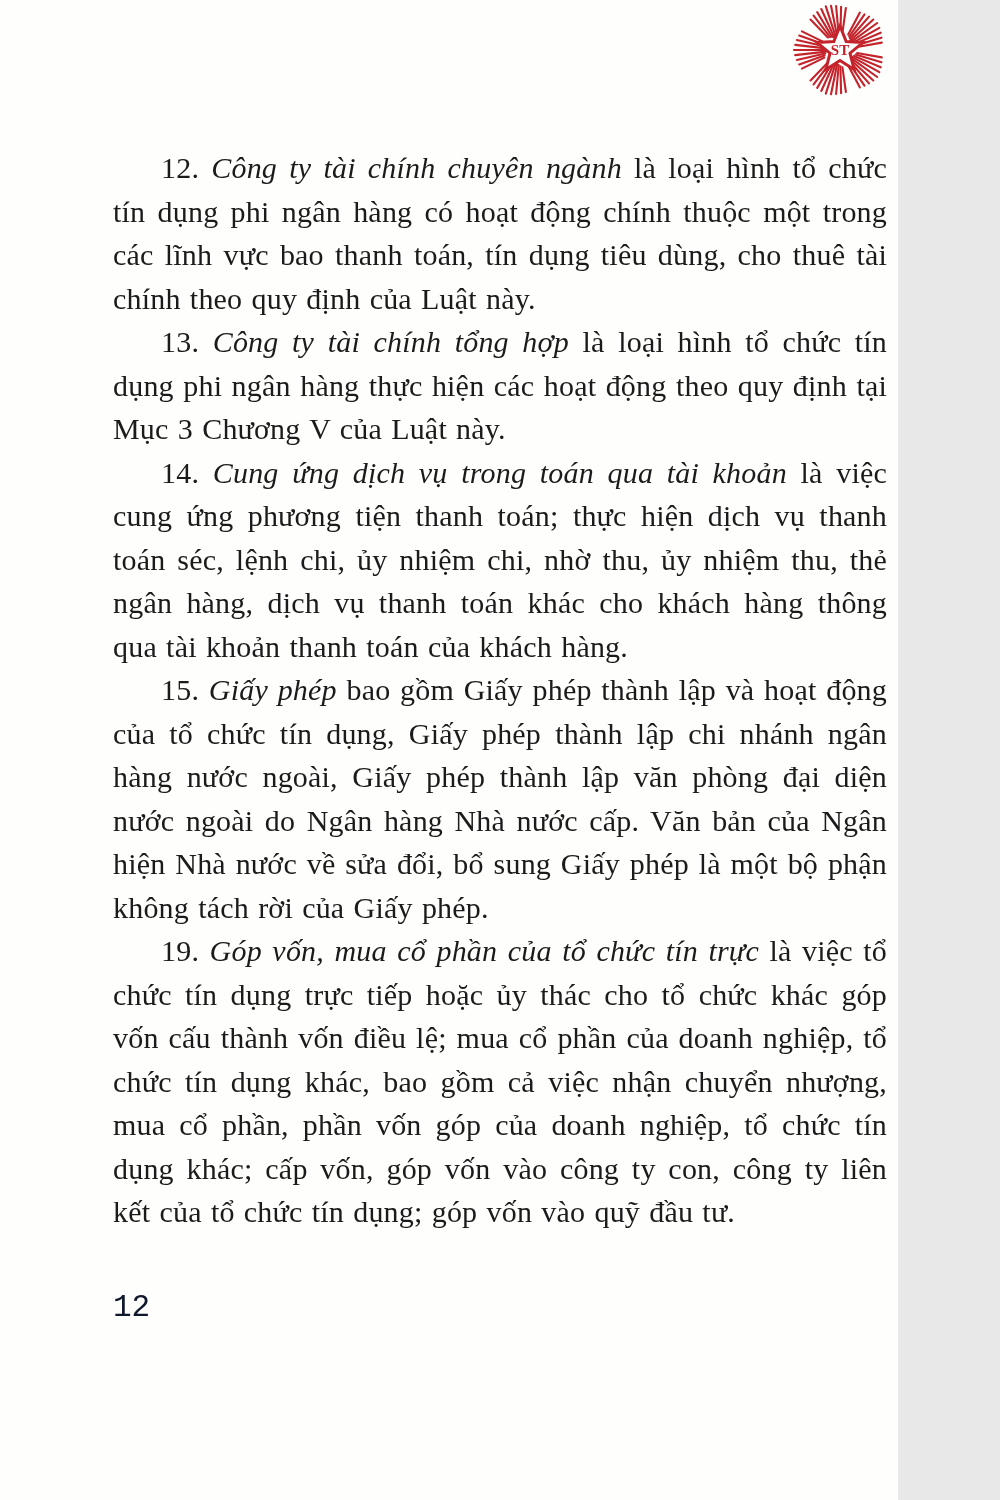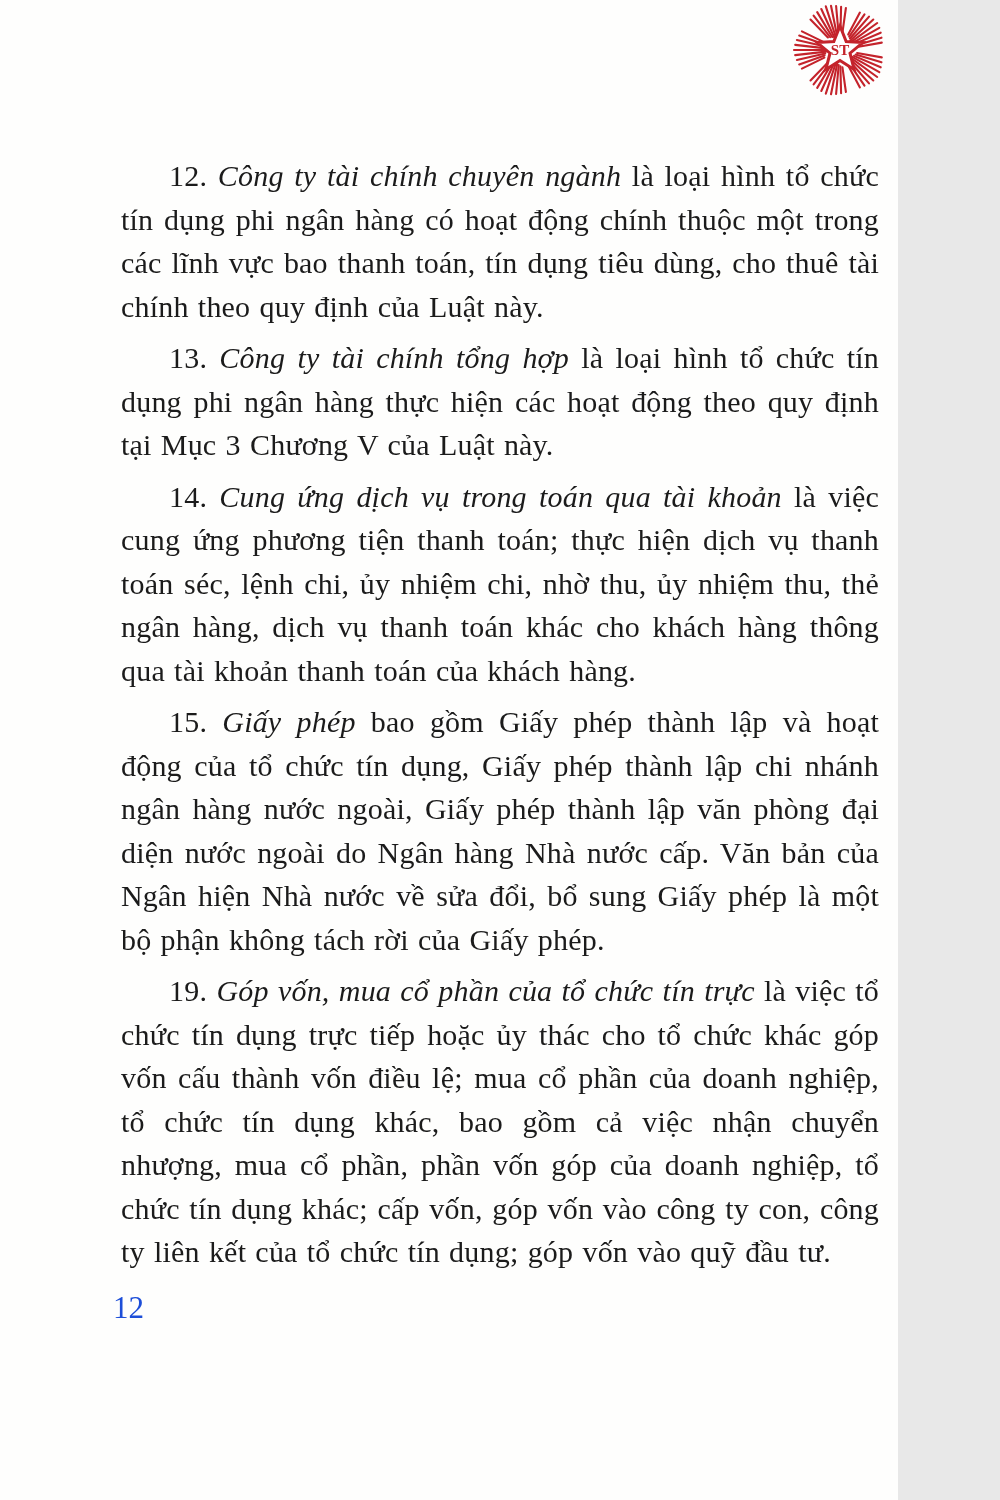--- a/index.html
+++ b/index.html
@@ -41,35 +41,36 @@
     font-weight: bold;
     font-size: 15px;
   }
   .content {
     position: absolute;
     top: 146px;
     left: 113px;
     width: 774px;
   }
   .content p {
-    margin: 8px;
+    margin: 0;
     font-size: 30px;
     line-height: 43.5px;
     text-align: justify;
     text-indent: 48px;
     letter-spacing: 0.2px;
     word-spacing: 1.5px;
   }
   .content .term { font-style: italic; }
   .page-number {
     position: absolute;
     left: 113px;
     top: 1290px;
     font-size: 31px;
-    color: #1d4ed8;
+    color: #0f172a;
+    font-family: Liberation Mono, monospace;
   }
 </style>
 </head>
 <body>
 
 <div class="page">
 
   <div class="logo">
     <svg viewBox="0 0 100 100">
       <g id="logo-rays">

